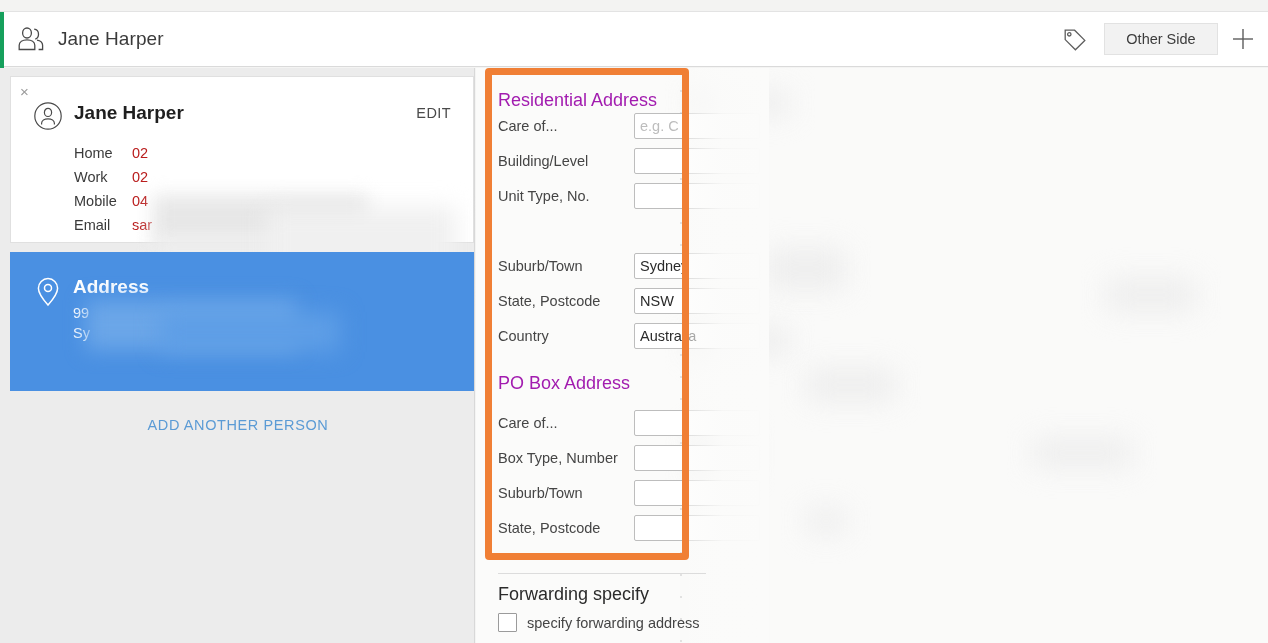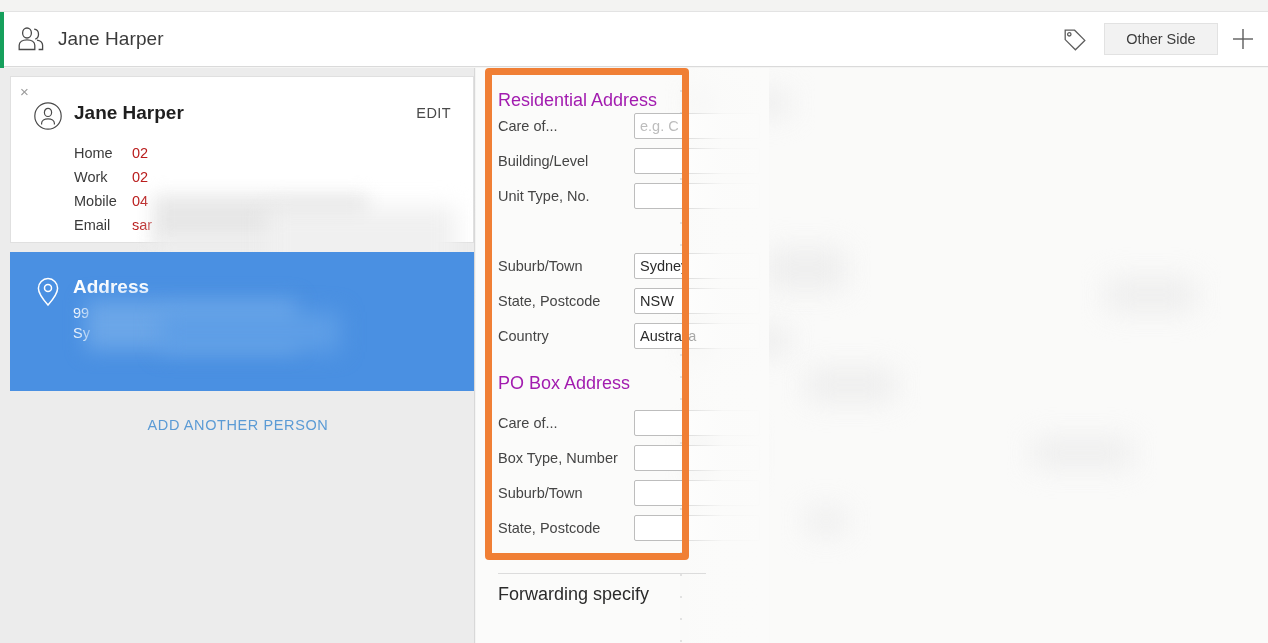--- a/index.html
+++ b/index.html
@@ -403,15 +403,19 @@
       <span class="field-label">State, Postcode</span>
       <input class="field-input" placeholder="" style="">
     </div>
 
     <div class="fade-mask"></div>
 
     <div class="orange-box"></div>
 
     <div class="divider"></div>
     <div class="fwd-title">Forwarding specify</div>
+    <div class="fwd-check-row">
+      <div class="fwd-box"></div>
+      <div class="fwd-label">specify forwarding address</div>
+    </div>
 
   </div>
 </div>
 
 </body></html>

